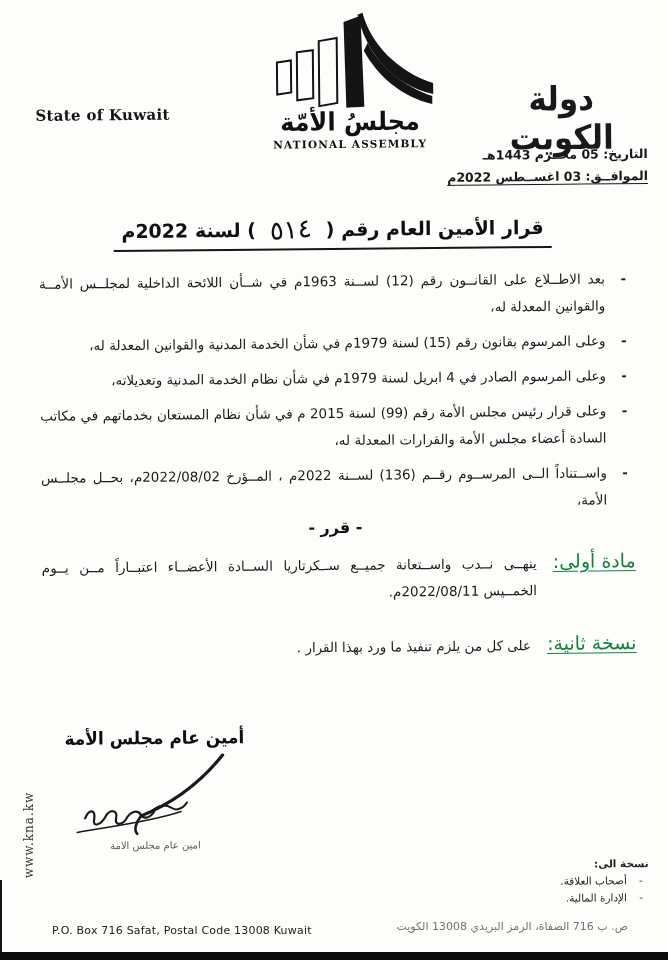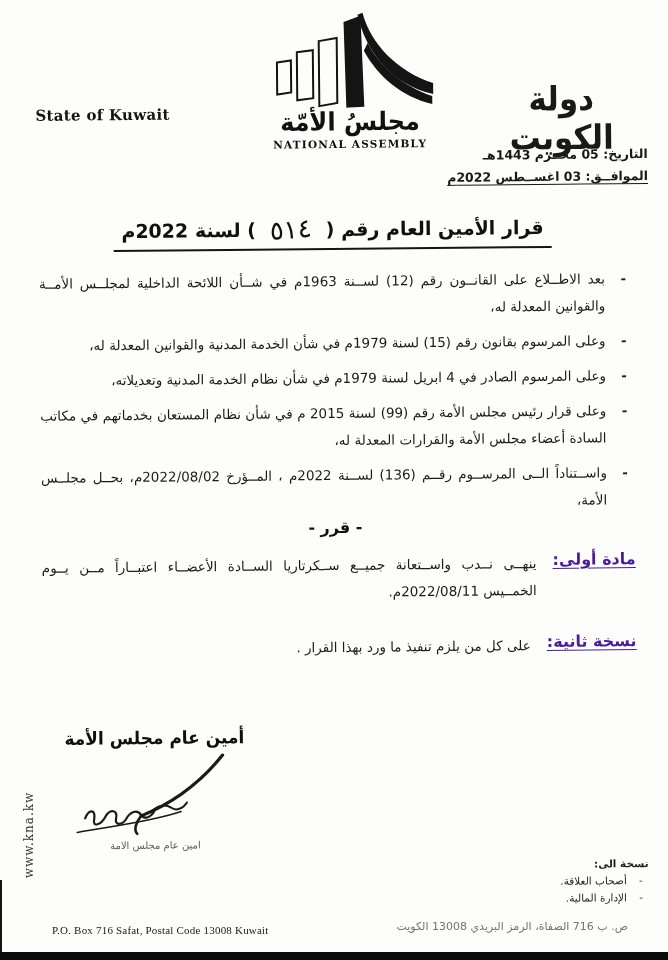--- a/index.html
+++ b/index.html
@@ -31,39 +31,39 @@
   
   .preamble{left:40px;width:592px;top:268px;direction:rtl;font-size:13.5px;line-height:2.0;color:#1b1b1b;}
   .pre-item{position:relative;padding-right:26px;margin-bottom:8px;text-align:justify;}
   .pre-item::before{content:"-";position:absolute;right:5px;top:0;font-weight:bold;}
 
   .decision{left:0;right:0;top:518px;text-align:center;direction:rtl;font-weight:bold;font-size:16px;color:#111;}
 
   
   .articles{left:40px;width:594px;top:552px;direction:rtl;}
   .article{display:flex;gap:16px;margin-bottom:28px;}
-  .article-label{font-weight:bold;font-size:16px;text-decoration:underline;text-underline-offset:3px;white-space:nowrap;color:#4c1d95;}
+  .article-label{font-weight:normal;font-size:19px;text-decoration:underline;text-underline-offset:3px;white-space:nowrap;color:#15803d;}
   .article-text{flex:1;font-size:13.5px;line-height:2.0;text-align:justify;color:#1b1b1b;}
 
   
   .sig-block{left:46px;top:726px;width:210px;text-align:center;}
   .sig-title{font-weight:bold;font-size:17px;direction:rtl;color:#0f0f0f;transform:scaleY(1.05);}
   .sig-svg{margin-top:4px;}
   .sig-stamp{font-size:10px;color:#5c5c5c;direction:rtl;margin-top:-8px;letter-spacing:1px;}
 
   
   .copies{right:24px;top:858px;width:160px;direction:rtl;text-align:right;font-size:10.5px;color:#1f1f1f;line-height:1.6;}
   .copies-heading{font-weight:bold;}
   .copy-item{position:relative;padding-right:22px;}
   .copy-item::before{content:"-";position:absolute;right:6px;top:0;}
 
   
   .side-url{left:-26px;top:828px;transform:rotate(-90deg);transform-origin:center;
     font-family:"DejaVu Serif",serif;font-size:12px;letter-spacing:1px;color:#333;width:110px;text-align:center;}
-  .footer-en{left:52px;top:924px;font-size:11px;color:#202020;letter-spacing:0.2px;font-family:Liberation Serif, serif;}
+  .footer-en{left:52px;top:924px;font-size:11px;color:#202020;letter-spacing:0.2px;}
   .footer-ar{right:40px;top:920px;direction:rtl;font-size:11px;color:#737373;}
   .bottom-bar{left:0;right:0;bottom:0;height:8px;background:#0b0b0b;}
   .left-edge{left:0;bottom:8px;width:2px;height:72px;background:#141414;}
 </style>
 </head>
 <body>
 
 <div class="skew">
 
   <div class="abs state-en">State of Kuwait</div>

